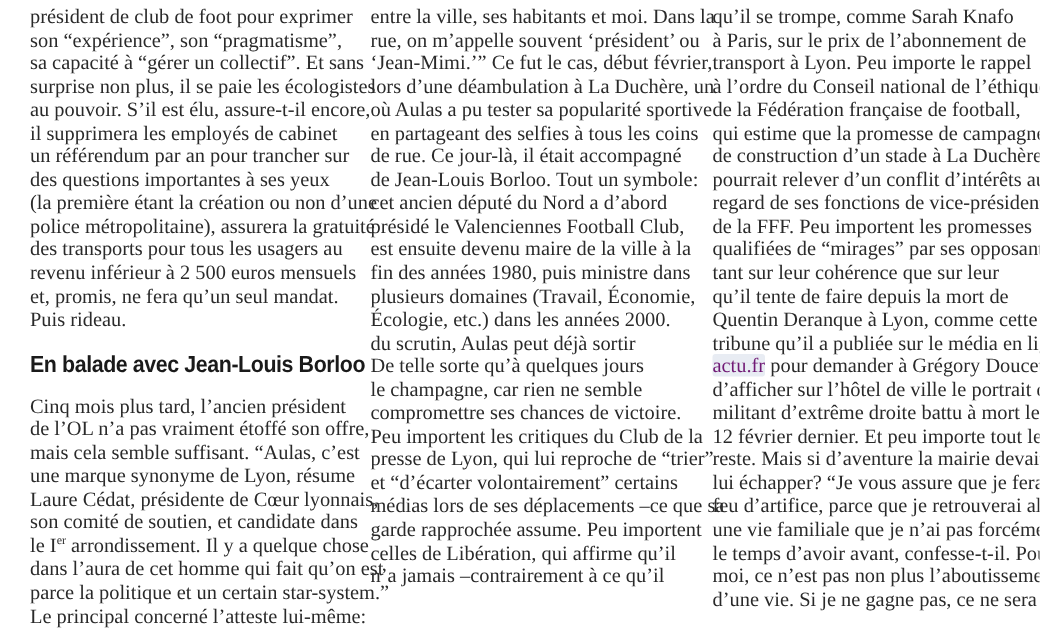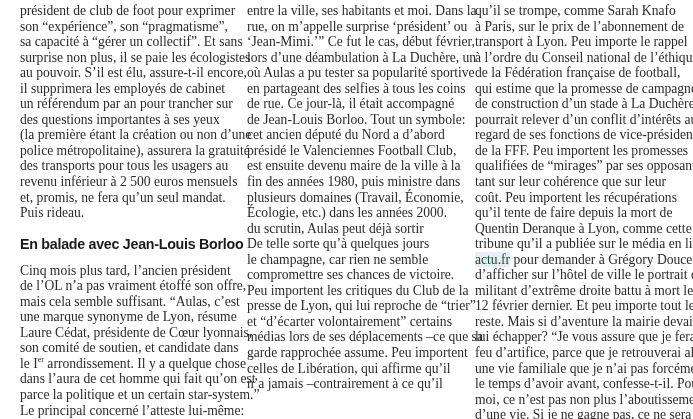--- a/index.html
+++ b/index.html
@@ -16,21 +16,21 @@
   .line { display: block; height: 15.55px; }
   .it { }
   .sub { font-size: 8px; vertical-align: super; line-height: 0; }
   .heading {
     display: block;
     font-family: "Liberation Sans", "DejaVu Sans", sans-serif;
     font-weight: bold; font-size: 15.5px; color: #1a1a1a;
     letter-spacing: -0.3px; transform: scaleX(0.92); transform-origin: left;
     margin: 14px 0 10px 0; height: 18px; line-height: 18px;
   }
-  .link { background: #e8ecf3; border-radius: 2px; color: #14532d; text-decoration: none; }
+  .link { background: #e8ecf3; border-radius: 2px; color: #701a75; text-decoration: none; }
 </style>
 </head>
 <body>
 
 <div class="col col-1">
   <div>
       <span class="line"><span>président de club de foot pour exprimer</span></span>
       <span class="line"><span>son </span><span class="it">“expérience”</span><span>, son </span><span class="it">“pragmatisme”</span><span>,</span></span>
       <span class="line"><span>sa capacité à </span><span class="it">“gérer un collectif”</span><span>. Et sans</span></span>
       <span class="line"><span>surprise non plus, il se paie les écologistes</span></span>
@@ -56,21 +56,21 @@
       <span class="line"><span>le I</span><span class="sub">er</span><span> arrondissement. </span><span class="it">Il y a quelque chose</span></span>
       <span class="line"><span class="it">dans l’aura de cet homme qui fait qu’on est</span></span>
       <span class="line"><span class="it">parce la politique et un certain star-system.”</span></span>
       <span class="line"><span>Le principal concerné l’atteste lui-même:</span></span>
     </div>
 </div>
 
 <div class="col col-2">
   <div>
       <span class="line"><span class="it">entre la ville, ses habitants et moi. Dans la</span></span>
-      <span class="line"><span class="it">rue, on m’appelle surprise </span><span>‘président’ </span><span class="it">ou</span></span>
+      <span class="line"><span class="it">rue, on m’appelle souvent </span><span>‘président’ </span><span class="it">ou</span></span>
       <span class="line"><span>‘Jean-Mimi.’”</span><span> Ce fut le cas, début février,</span></span>
       <span class="line"><span>lors d’une déambulation à La Duchère, un</span></span>
       <span class="line"><span>où Aulas a pu tester sa popularité sportive</span></span>
       <span class="line"><span>en partageant des selfies à tous les coins</span></span>
       <span class="line"><span>de rue. Ce jour-là, il était accompagné</span></span>
       <span class="line"><span>de Jean-Louis Borloo. Tout un symbole:</span></span>
       <span class="line"><span>cet ancien député du Nord a d’abord</span></span>
       <span class="line"><span>présidé le Valenciennes Football Club,</span></span>
       <span class="line"><span>est ensuite devenu maire de la ville à la</span></span>
       <span class="line"><span>fin des années 1980, puis ministre dans</span></span>
@@ -97,21 +97,20 @@
       <span class="line"><span>transport à Lyon. Peu importe le rappel</span></span>
       <span class="line"><span>à l’ordre du Conseil national de l’éthique</span></span>
       <span class="line"><span>de la Fédération française de football,</span></span>
       <span class="line"><span>qui estime que la promesse de campagne</span></span>
       <span class="line"><span>de construction d’un stade à La Duchère</span></span>
       <span class="line"><span>pourrait relever d’un conflit d’intérêts au</span></span>
       <span class="line"><span>regard de ses fonctions de vice-président</span></span>
       <span class="line"><span>de la FFF. Peu importent les promesses</span></span>
       <span class="line"><span>qualifiées de </span><span class="it">“mirages”</span><span> par ses opposants,</span></span>
       <span class="line"><span>tant sur leur cohérence que sur leur</span></span>
-      <span class="line"><span>coût. Peu importent les récupérations</span></span>
       <span class="line"><span>qu’il tente de faire depuis la mort de</span></span>
       <span class="line"><span>Quentin Deranque à Lyon, comme cette</span></span>
       <span class="line"><span>tribune qu’il a publiée sur le média en ligne</span></span>
       <span class="line"><a class="link">actu.fr</a><span> pour demander à Grégory Doucet</span></span>
       <span class="line"><span>d’afficher sur l’hôtel de ville le portrait du</span></span>
       <span class="line"><span>militant d’extrême droite battu à mort le</span></span>
       <span class="line"><span>12 février dernier. Et peu importe tout le</span></span>
       <span class="line"><span>reste. Mais si d’aventure la mairie devait</span></span>
       <span class="line"><span>lui échapper? </span><span class="it">“Je vous assure que je ferai un</span></span>
       <span class="line"><span class="it">feu d’artifice, parce que je retrouverai alors</span></span>

